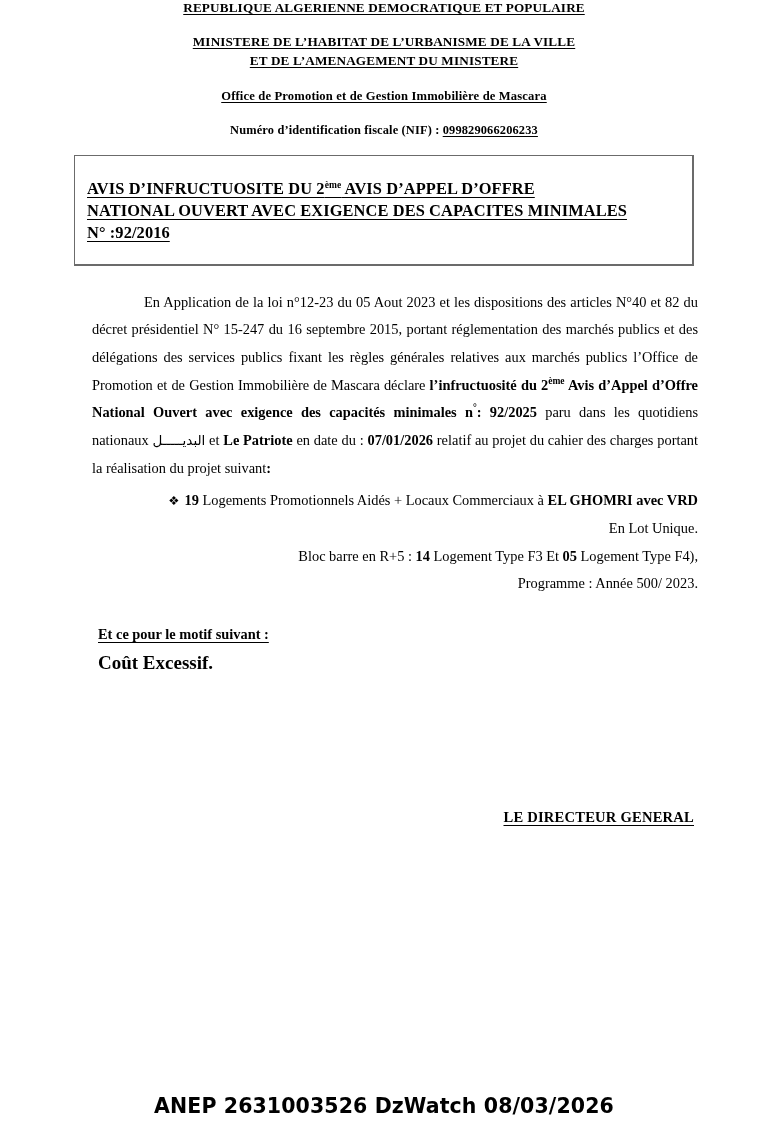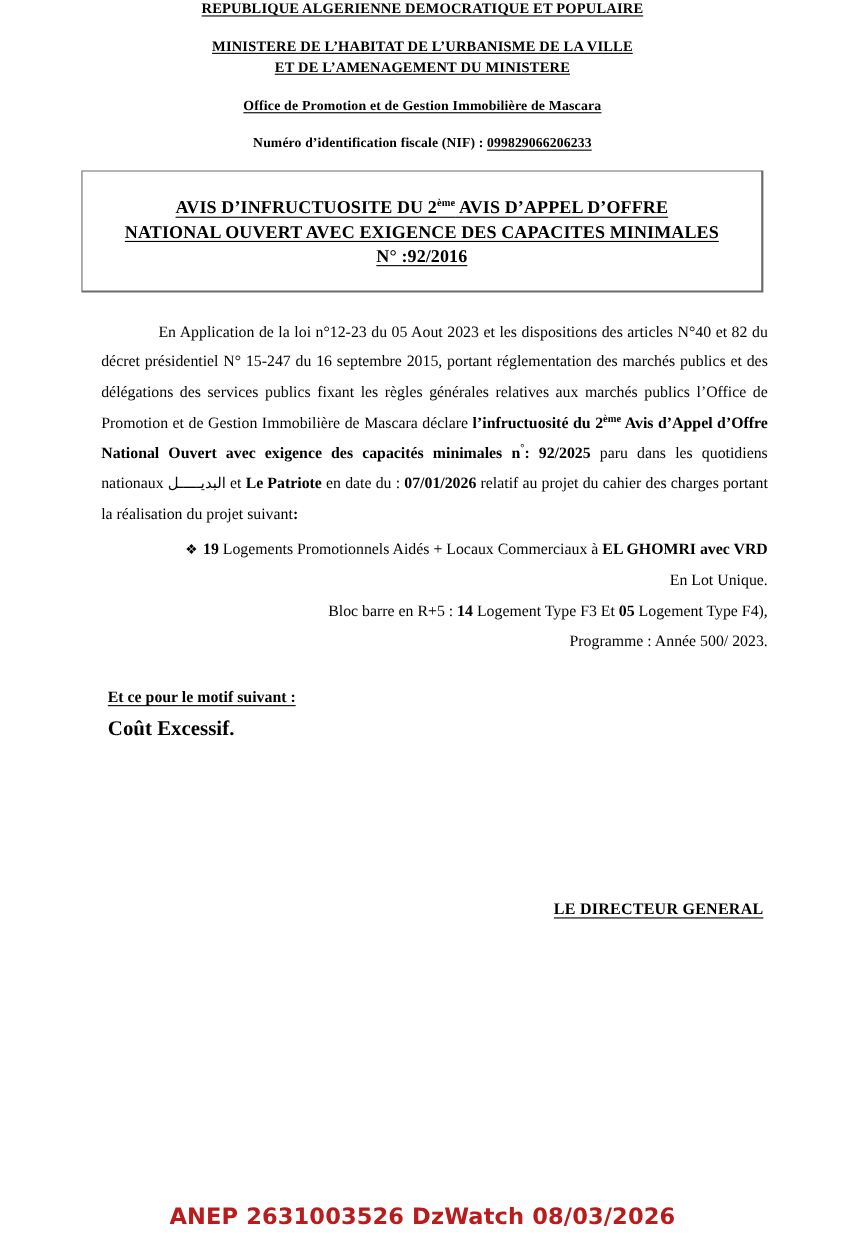--- a/index.html
+++ b/index.html
@@ -66,21 +66,21 @@
 
   
   .title-box {
     margin: 16px auto 0 auto;
     width: 620px;
     box-sizing: border-box;
     border: 1px solid #6b6b6b;
     border-right-width: 2px;
     border-bottom-width: 2px;
     padding: 22px 12px 20px 12px;
-    text-align: center;
+    text-align: left;
     background: #fff;
   }
   .title-box .t-line {
     font-weight: bold;
     font-size: 16.4px;
     line-height: 1.34;
     text-decoration: underline;
     text-underline-offset: 3px;
     letter-spacing: 0.1px;
   }
@@ -157,21 +157,20 @@
 
   
   .signature {
     position: absolute;
     left: 0;
     top: 808px;
     width: 768px;
     text-align: right;
     padding-right: 74px;
     box-sizing: border-box;
-    margin-top: 10px;
   }
   .signature span {
     font-weight: bold;
     font-size: 14.6px;
     text-decoration: underline;
     text-underline-offset: 3px;
     letter-spacing: 0.2px;
   }
 
   
@@ -179,21 +178,21 @@
     position: absolute;
     left: 0;
     top: 1094px;
     width: 768px;
     text-align: center;
   }
   .footer span {
     font-family: "DejaVu Sans", "Liberation Sans", sans-serif;
     font-weight: bold;
     font-size: 20.5px;
-    color: #b91c1c;
+    color: #000000;
     letter-spacing: 0.1px;
   }
 </style>
 </head>
 <body>
 
 <div class="page">
 
   <div class="header">
     <div class="hdr-line hdr-republic">REPUBLIQUE ALGERIENNE DEMOCRATIQUE ET POPULAIRE</div>

